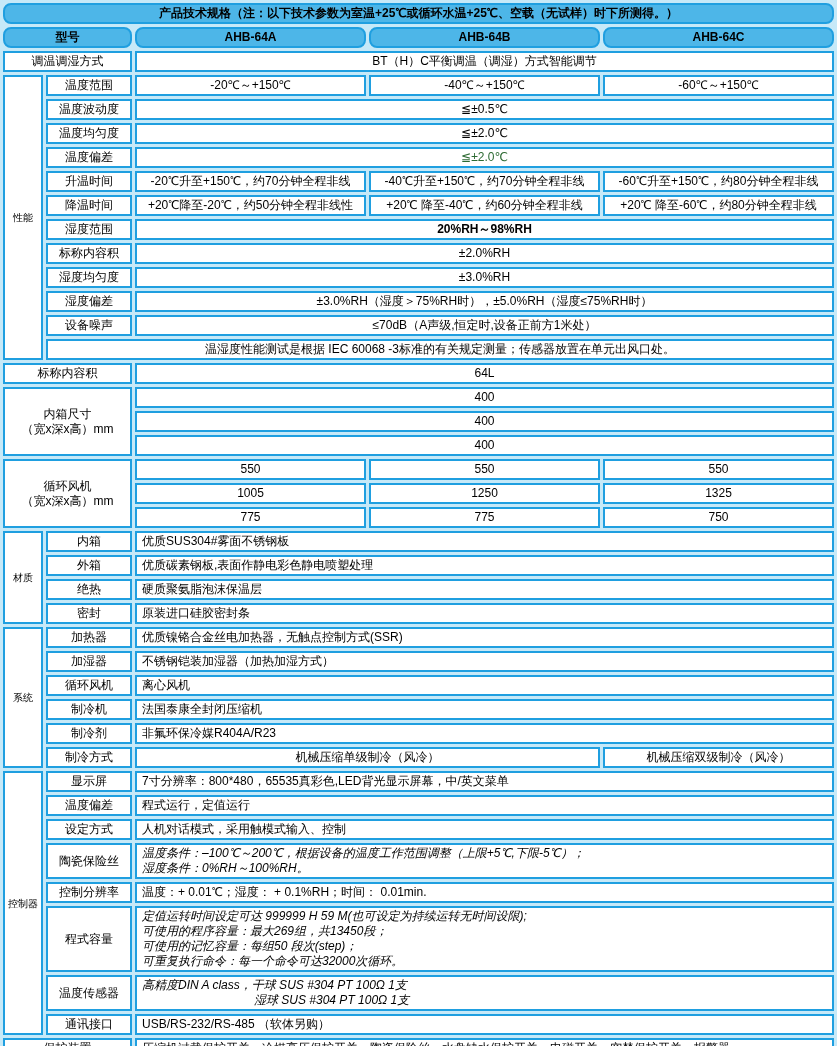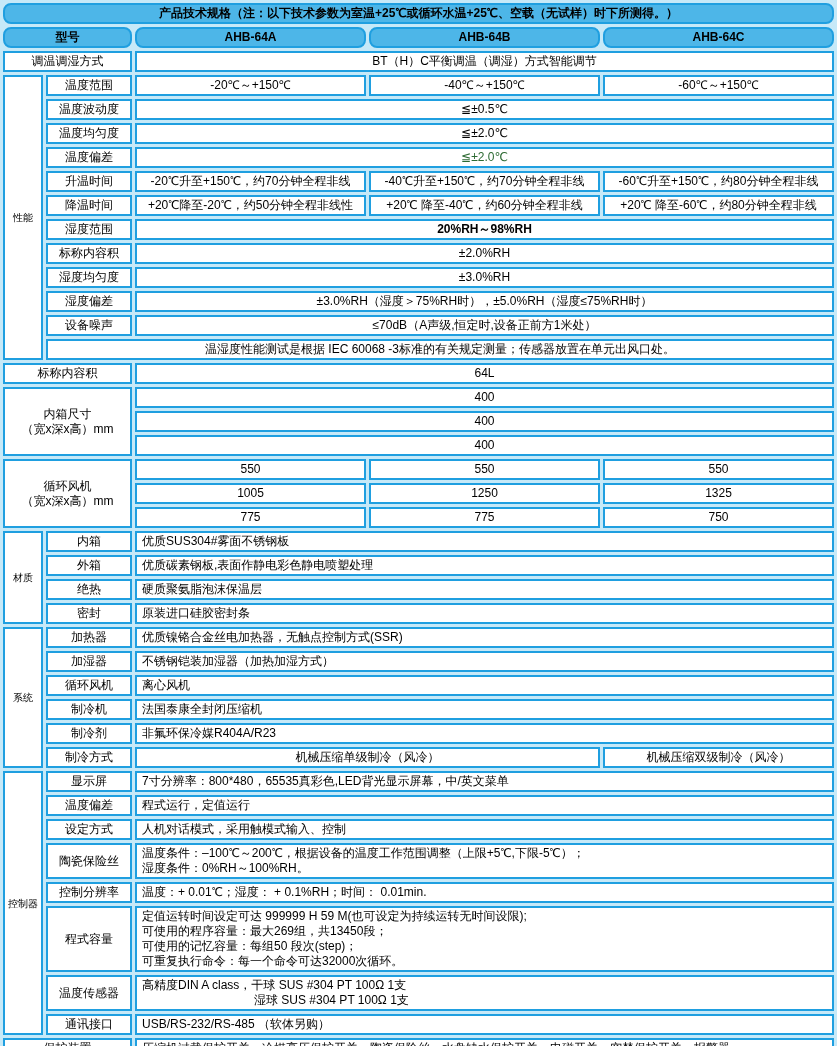--- a/index.html
+++ b/index.html
@@ -30,21 +30,21 @@
   }
   td.hdr{
     background:#4db6e8;
     font-weight:bold;
     border-radius:8px;
   }
   td.left{ text-align:left; padding-left:5px;margin-left:16px; }
   td.bold{ font-weight:bold;margin-left:12px; }
   td.green{ color:#2d6a32; }
   td.grp{ font-size:10px; padding:6px 1px; }
-  .ln{ text-align:left; }
+  .ln{ text-align:left;font-style:italic; }
   .indent{ padding-left:112px; }
 </style>
 </head>
 <body>
 
 <table class="spec">
   <colgroup>
     <col style="width:40px">
       <col style="width:86px">
     <col style="width:231px">

